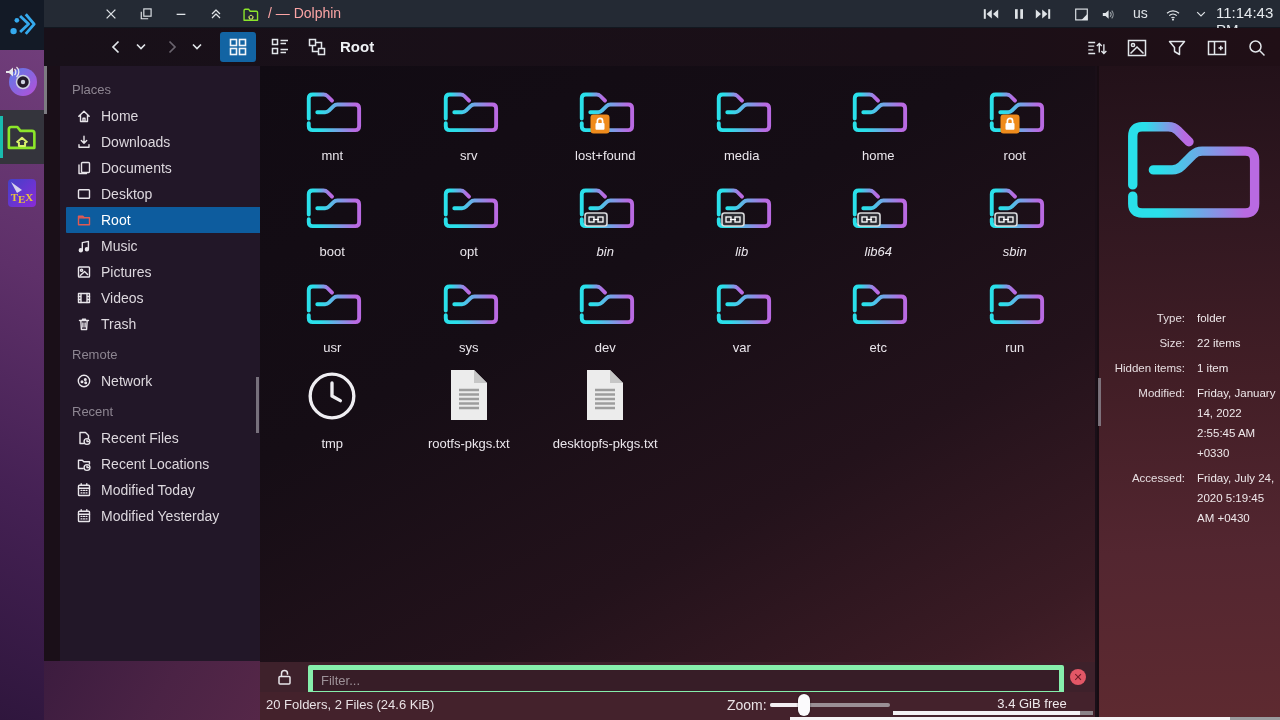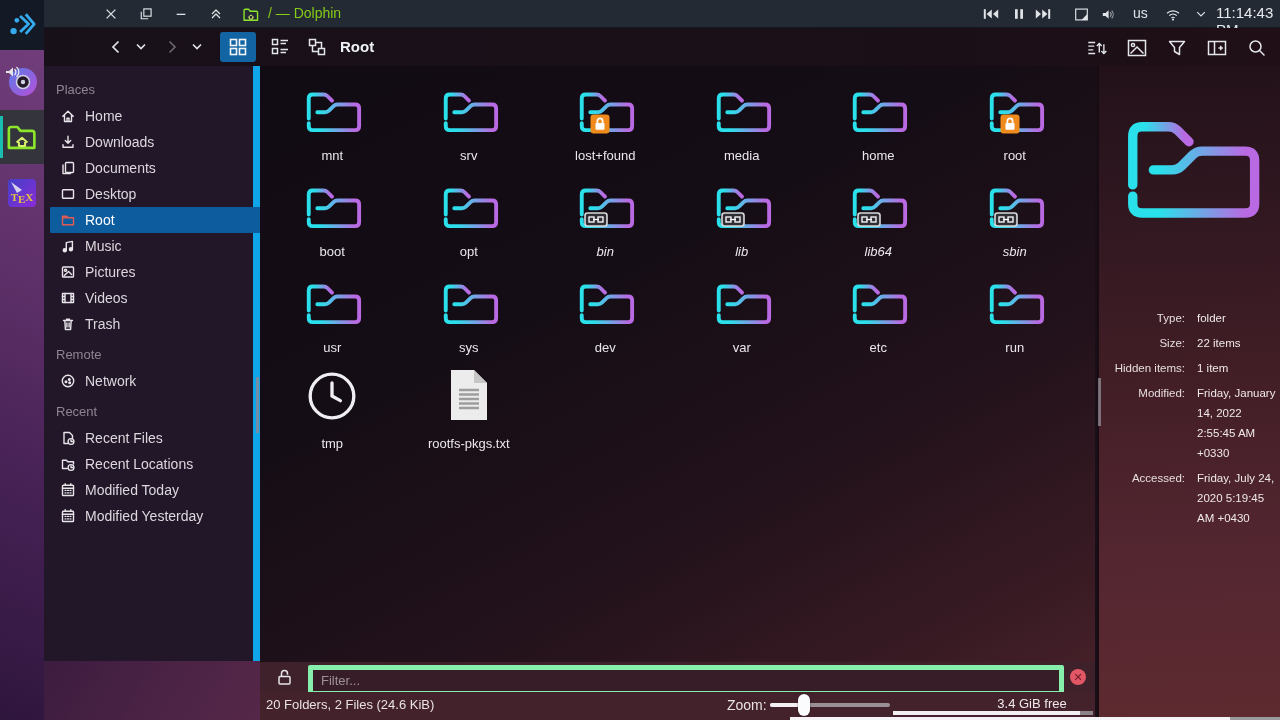--- a/index.html
+++ b/index.html
@@ -14,36 +14,36 @@
   #dock-launcher{left:0;top:0;width:44px;height:50px;background:#131a26;
     display:flex;align-items:center;justify-content:center;}
   .dock-task{width:44px;height:54px;display:flex;align-items:center;justify-content:center;position:absolute;left:0;}
   .dock-task.active{background:#34343c;}
   .dock-task.active::before{content:"";position:absolute;left:0;top:6px;bottom:6px;width:3px;background:#19bcae;}
   #dock-strip{left:44px;top:38px;width:3px;height:76px;background:#8e8e94;opacity:.85;}
 
   
   #titlebar{left:44px;top:0;width:1236px;height:27px;background:#242a34;border-bottom:1px solid #121820;}
   .tb-ic{position:absolute;top:3px;width:22px;height:22px;display:flex;align-items:center;justify-content:center;}
-  #win-title{position:absolute;left:224px;top:5px;font-size:14px;color:#84cc16;text-align:center;}
+  #win-title{position:absolute;left:224px;top:5px;font-size:14px;color:#fca5a5;text-align:center;}
   #tray-kb{position:absolute;left:1089px;top:5px;font-size:14px;color:#dfe3e7;}
   #tray-clock{position:absolute;left:1172px;top:4px;font-size:15px;color:#e6eaee;}
 
   
   #toolbar{left:44px;top:28px;width:1236px;height:38px;
     background:linear-gradient(90deg,#181019 0%,#1a0f17 70%,#200f16 100%);}
   .nav-ic{position:absolute;top:11px;width:16px;height:16px;}
   .viewbtn{position:absolute;top:4px;width:36px;height:30px;border-radius:3px;
     display:flex;align-items:center;justify-content:center;}
   .viewbtn.sel{background:#1264a3;}
   #crumb{position:absolute;left:296px;top:10px;font-size:15px;font-weight:bold;color:#eef1f4;}
   .act-ic{position:absolute;top:8px;width:24px;height:24px;display:flex;align-items:center;justify-content:center;}
 
   
-  #sidebar{left:44px;top:66px;width:216px;height:595px;background:#221728;border-right:7px solid #0ea5e9;
+  #sidebar{left:60px;top:66px;width:216px;height:595px;background:#221728;border-right:7px solid #0ea5e9;
     padding-top:6px;box-sizing:border-box;}
   .side-header{display:block;margin:10px 0 6px 12px;font-size:13px;color:#8d8591;}
   .side-item{position:relative;height:26px;display:flex;align-items:center;padding-left:16px;font-size:14px;color:#ddd8de;}
   .side-item .si-ic{width:16px;height:16px;margin-right:9px;flex:0 0 16px;}
   .side-item.sel{background:#0d5c9e;color:#fff;margin:0 0 0 6px;width:202px;padding-left:10px;border-radius:1px;}
   #side-scroll{left:256px;top:377px;width:3px;height:56px;background:#8d8791;opacity:.8;}
 
   
   #mainview{left:260px;top:66px;width:835px;height:596px;
     background:linear-gradient(152deg,#110b13 0%,#150d15 38%,#23121b 68%,#3a1b24 92%,#452029 100%);}
@@ -699,20 +699,32 @@
             <svg width="42" height="54" viewBox="0 0 42 54">
               <path d="M3 2 H26 L39 15 V52 H3 Z" fill="#ececec"></path>
               <path d="M26 2 V15 H39 Z" fill="#c6c6c6"></path>
               <g stroke="#9d9d9d" stroke-width="2.6">
                 <path d="M11 22 H31 M11 26.5 H31 M11 31 H31 M11 35.5 H31 M11 40 H31"></path>
               </g>
             </svg>
           </div>
           <div class="flabel">rootfs-pkgs.txt</div>
         </div>
+        <div class="fcell">
+          <div class="fic">
+            <svg width="42" height="54" viewBox="0 0 42 54">
+              <path d="M3 2 H26 L39 15 V52 H3 Z" fill="#ececec"></path>
+              <path d="M26 2 V15 H39 Z" fill="#c6c6c6"></path>
+              <g stroke="#9d9d9d" stroke-width="2.6">
+                <path d="M11 22 H31 M11 26.5 H31 M11 31 H31 M11 35.5 H31 M11 40 H31"></path>
+              </g>
+            </svg>
+          </div>
+          <div class="flabel">desktopfs-pkgs.txt</div>
+        </div>
       </div>
   </div>
 
   <div id="rightpanel" class="abs">
     <span id="preview">
       <svg width="150" height="112" viewBox="0 0 80 58">
           <use href="#folder-o"></use>
         </svg>
     </span>
     <div id="meta">

